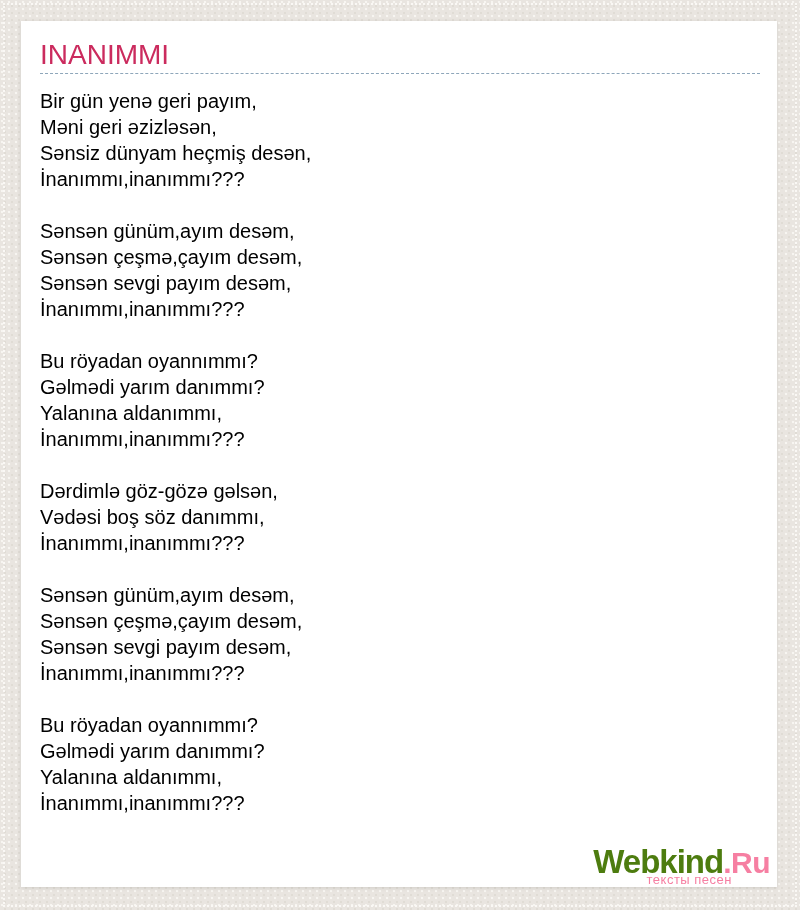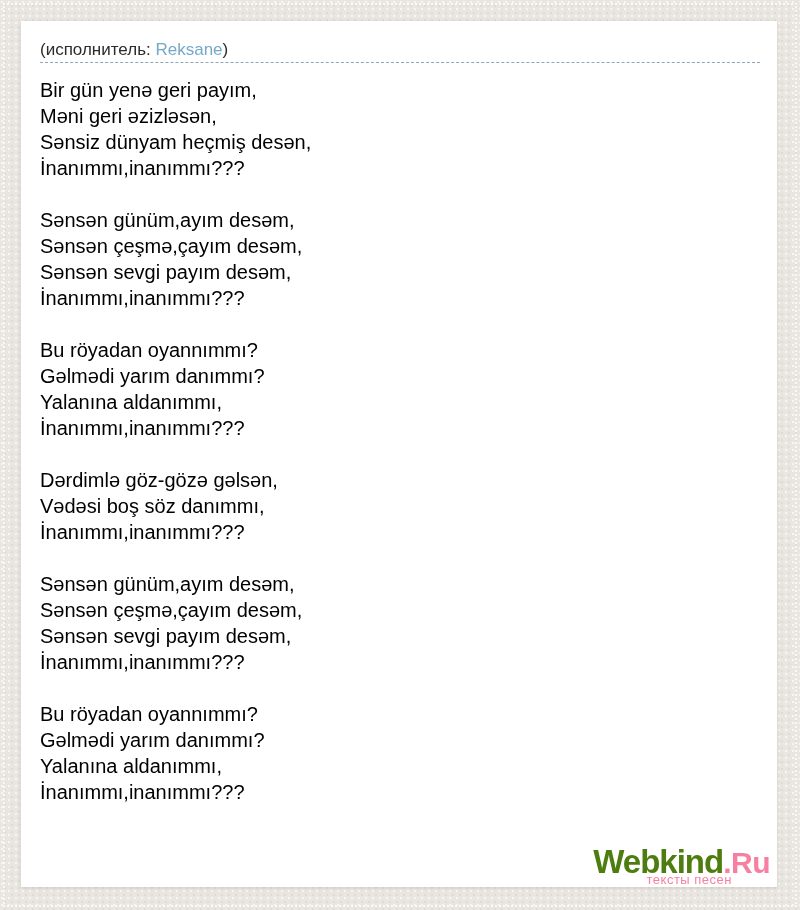--- a/index.html
+++ b/index.html
@@ -81,21 +81,21 @@
   }
 </style>
 </head>
 <body>
 
 <div class="edge-frame"></div>
 
 <div class="card">
 
   <div class="header">
-    <div class="artist-line"><span>(исполнитель: </span><a class="artist-link">Reksane</a><span>)</span></div>
+    <h1 class="page-title">INANIMMI</h1>
   </div>
 
   <div class="lyrics">
     <p class="verse">
       <span class="line">Bir gün yenə geri payım,</span>
       <span class="line">Məni geri əzizləsən,</span>
       <span class="line">Sənsiz dünyam heçmiş desən,</span>
       <span class="line">İnanımmı,inanımmı???</span>
     </p>
     <p class="verse">

